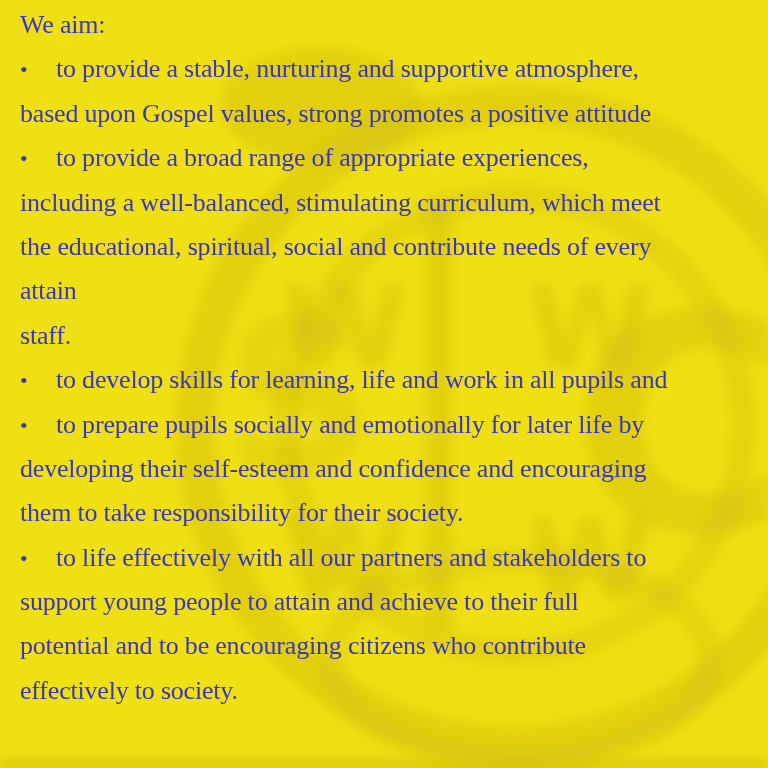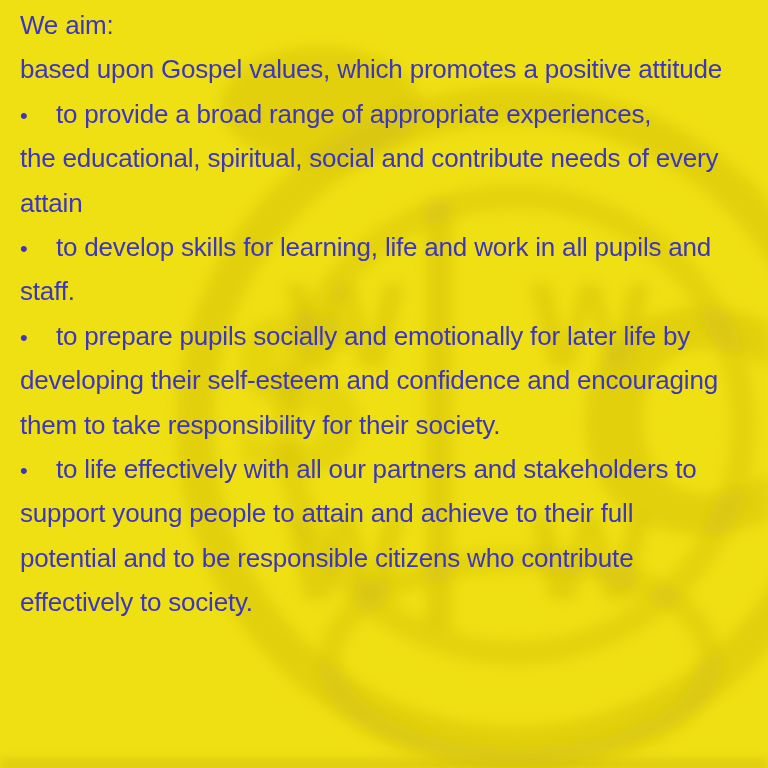--- a/index.html
+++ b/index.html
@@ -29,20 +29,21 @@
     top: 3px;
     right: 10px;
   }
   .line {
     height: 44.4px;
     line-height: 44.4px;
     font-size: 26px;
     letter-spacing: -0.2px;
     color: var(--txt, #3c35c0);
     white-space: nowrap;
+    font-family: Liberation Serif, serif;
   }
   .bullet {
     display: inline-block;
     width: 36px;
     font-size: 22px;
   }
   .bottom-band {
     position: absolute;
     left: 0;
     right: 0;
@@ -75,31 +76,33 @@
       <text x="345" y="600" font-size="115" fill="#cdb90d" opacity="0.42" text-anchor="middle">W</text>
       <text x="590" y="600" font-size="115" fill="#cdb90d" opacity="0.42" text-anchor="middle">W</text>
       <text x="680" y="530" font-size="300" fill="#cdb90d" opacity="0.40" text-anchor="middle">C</text>
       <ellipse cx="520" cy="660" rx="190" ry="100" fill="none" stroke="#cdb90d" stroke-width="24" opacity="0.35"></ellipse>
     </g>
   </svg>
 
   <div class="content">
     <div class="line">We aim:</div>
     <div id="lines-container">
-        <div class="line"><span>based upon Gospel values, which promotes a positive attitude</span></div>
+        <div class="line"><span class="bullet">•</span><span>to provide a stable, nurturing and supportive atmosphere,</span></div>
+        <div class="line"><span>based upon Gospel values, strong promotes a positive attitude</span></div>
         <div class="line"><span class="bullet">•</span><span>to provide a broad range of appropriate experiences,</span></div>
+        <div class="line"><span>including a well-balanced, stimulating curriculum, which meet</span></div>
         <div class="line"><span>the educational, spiritual, social and contribute needs of every</span></div>
         <div class="line"><span>attain</span></div>
+        <div class="line"><span>staff.</span></div>
         <div class="line"><span class="bullet">•</span><span>to develop skills for learning, life and work in all pupils and</span></div>
-        <div class="line"><span>staff.</span></div>
         <div class="line"><span class="bullet">•</span><span>to prepare pupils socially and emotionally for later life by</span></div>
         <div class="line"><span>developing their self-esteem and confidence and encouraging</span></div>
         <div class="line"><span>them to take responsibility for their society.</span></div>
         <div class="line"><span class="bullet">•</span><span>to life effectively with all our partners and stakeholders to</span></div>
         <div class="line"><span>support young people to attain and achieve to their full</span></div>
-        <div class="line"><span>potential and to be responsible citizens who contribute</span></div>
+        <div class="line"><span>potential and to be encouraging citizens who contribute</span></div>
         <div class="line"><span>effectively to society.</span></div>
       </div>
   </div>
 
   <div class="bottom-band"></div>
 
 </div>
 
 </body></html>

